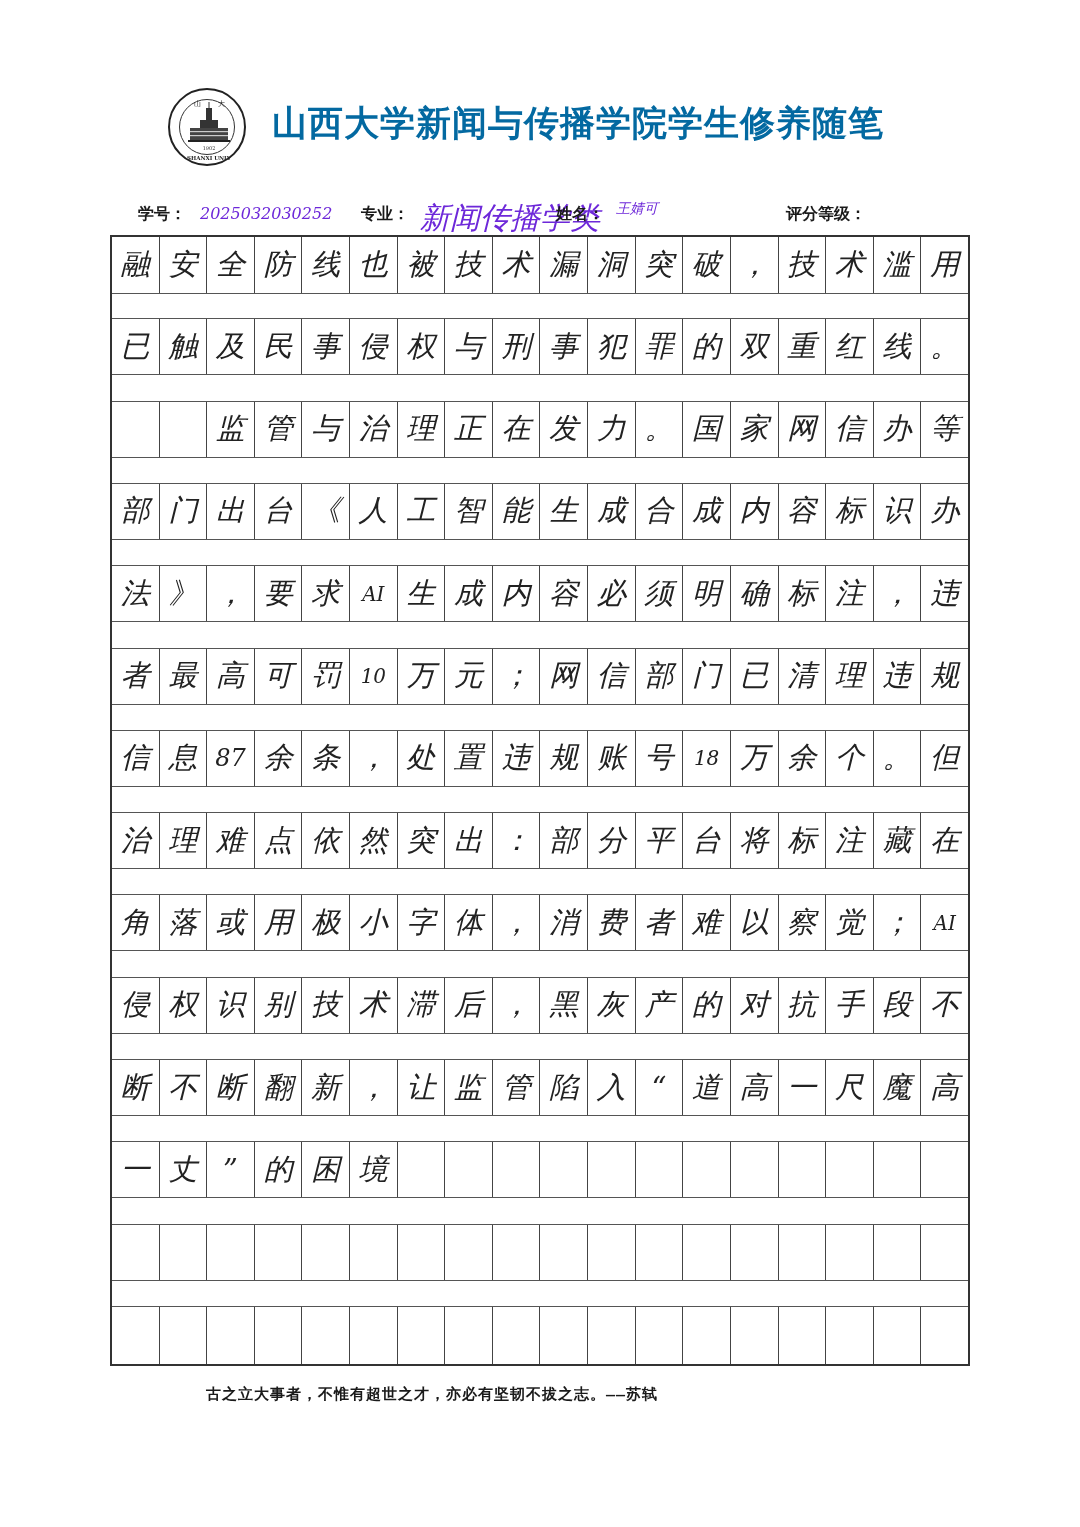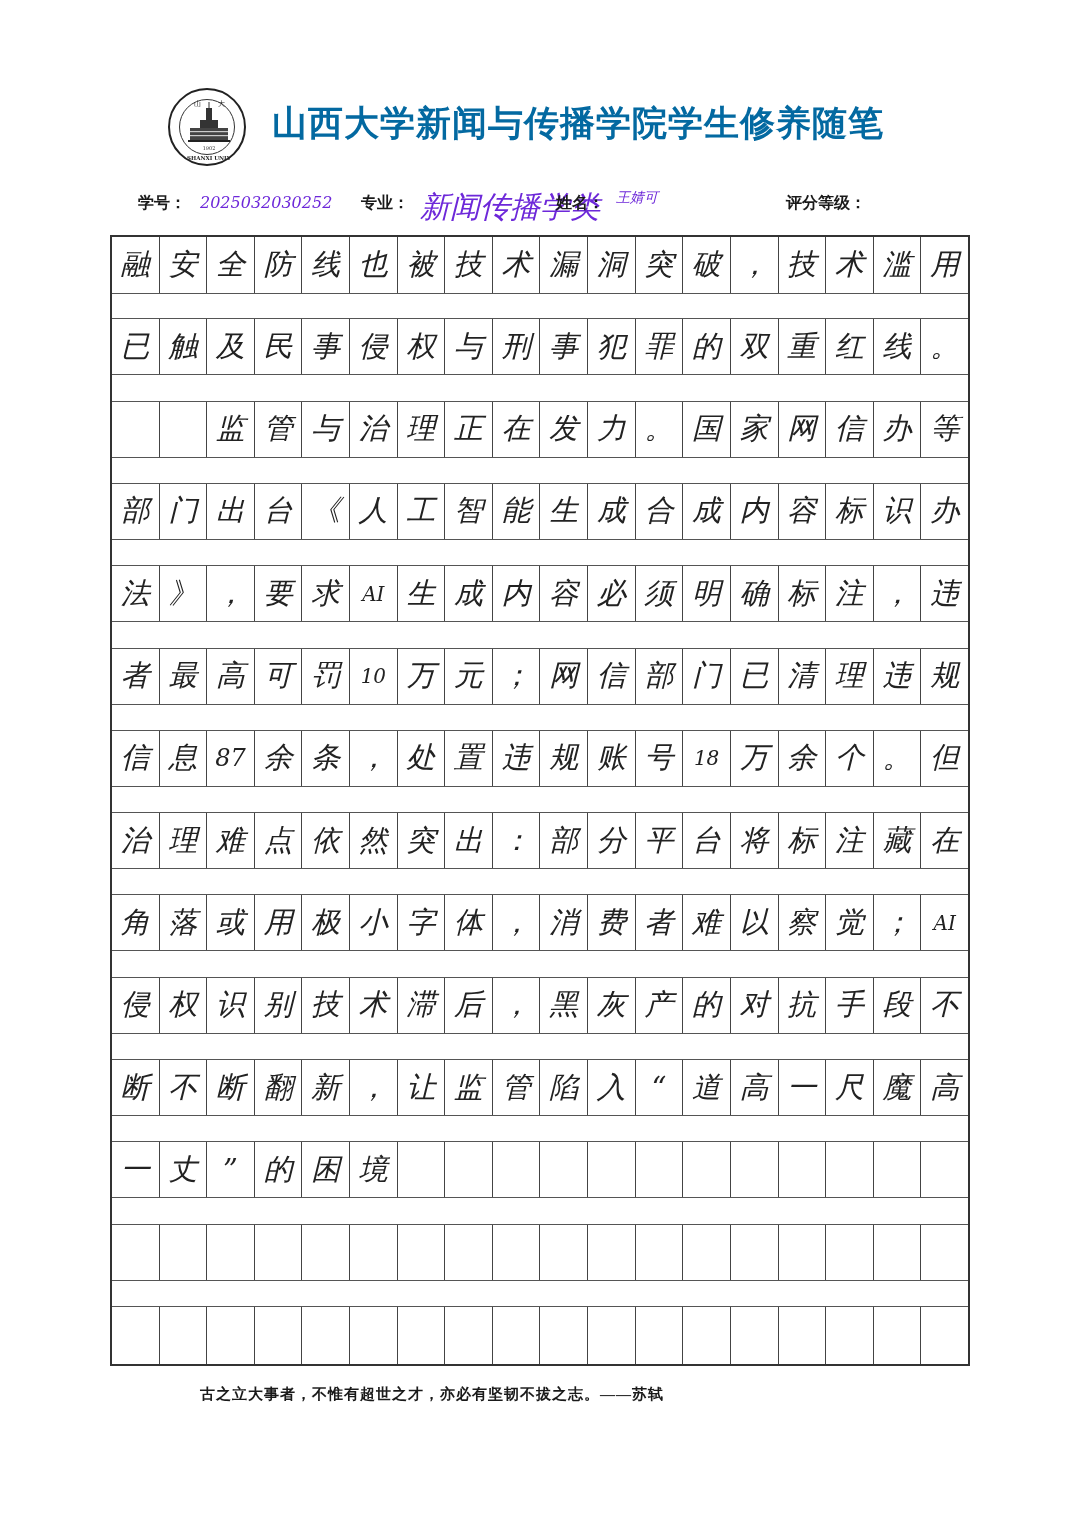--- a/index.html
+++ b/index.html
@@ -38,21 +38,21 @@
       top: 100px;
       font-size: 35px;
       font-weight: bold;
       letter-spacing: 1px;
       font-family: "DejaVu Serif", serif;
       color: #0369a1;
       white-space: nowrap;
     }
     .meta-row {
       position: absolute;
-      top: 193px;
+      top: 204px;
       left: 138px;
       width: 800px;
       height: 28px;
       font-size: 16px;
       font-weight: bold;
       font-family: "DejaVu Sans", sans-serif;
       white-space: nowrap;
     }
     .meta-row span { position: absolute; top: 0; }
     .hand {
@@ -98,21 +98,21 @@
     .cell:last-child { border-right: none; }
     .quote {
       position: absolute;
       top: 1385px;
       left: 0;
       width: 864px;
       text-align: center;
       font-size: 15px;
       font-weight: bold;
       letter-spacing: 1px;
-      font-family: Liberation Serif, serif;
+      font-family: Liberation Mono, monospace;
       color: #1a1a1a;
     }
   </style>
 </head>
 <body>
 
 <div class="logo">
   <div class="logo-inner"></div>
   <svg width="78" height="78" viewBox="0 0 78 78">
     <rect x="30" y="30" width="18" height="10" fill="#333"></rect>

